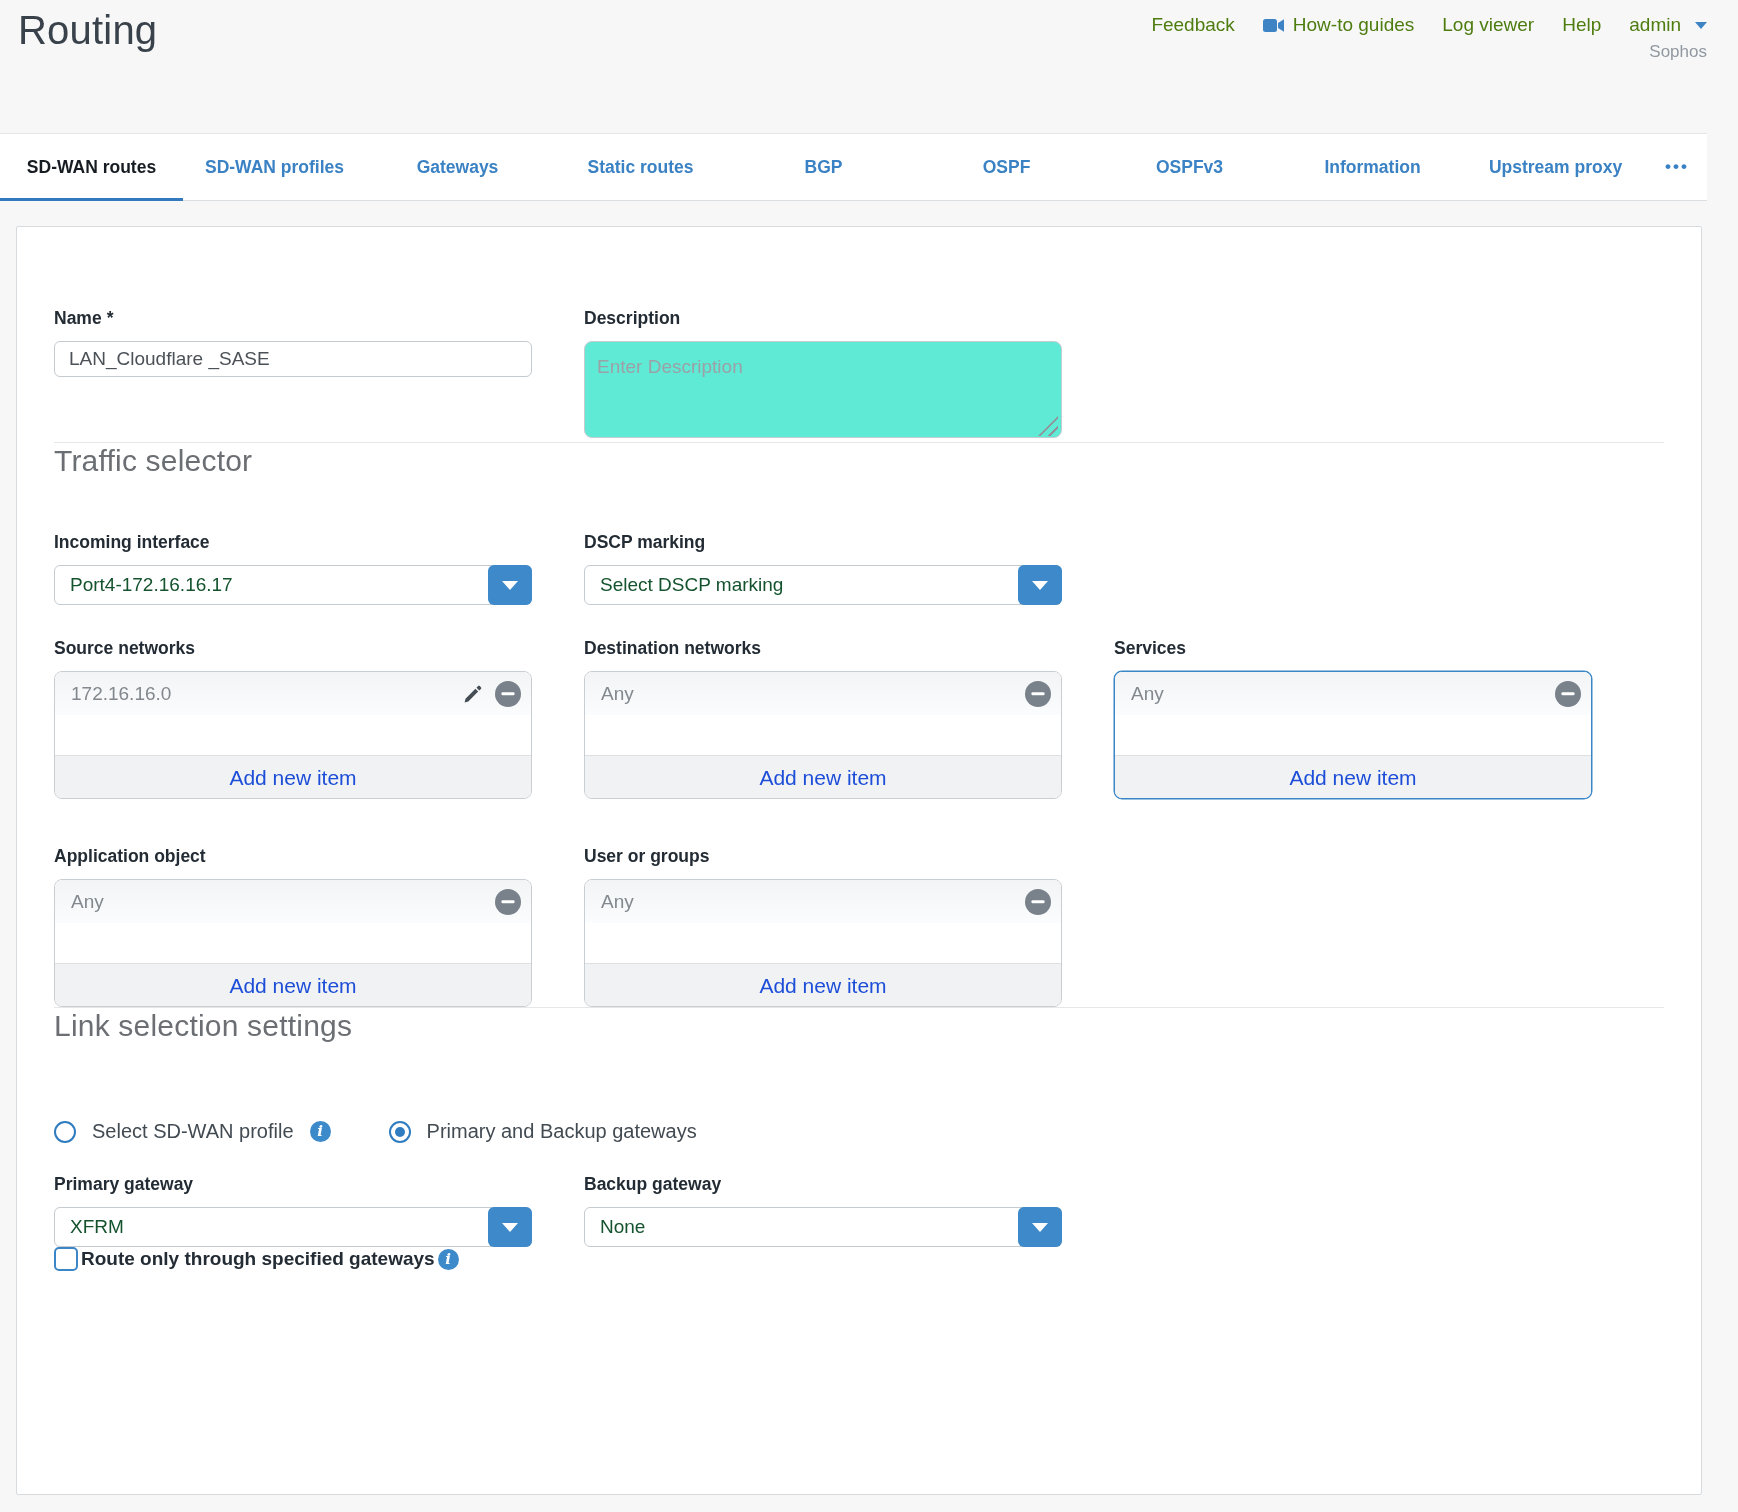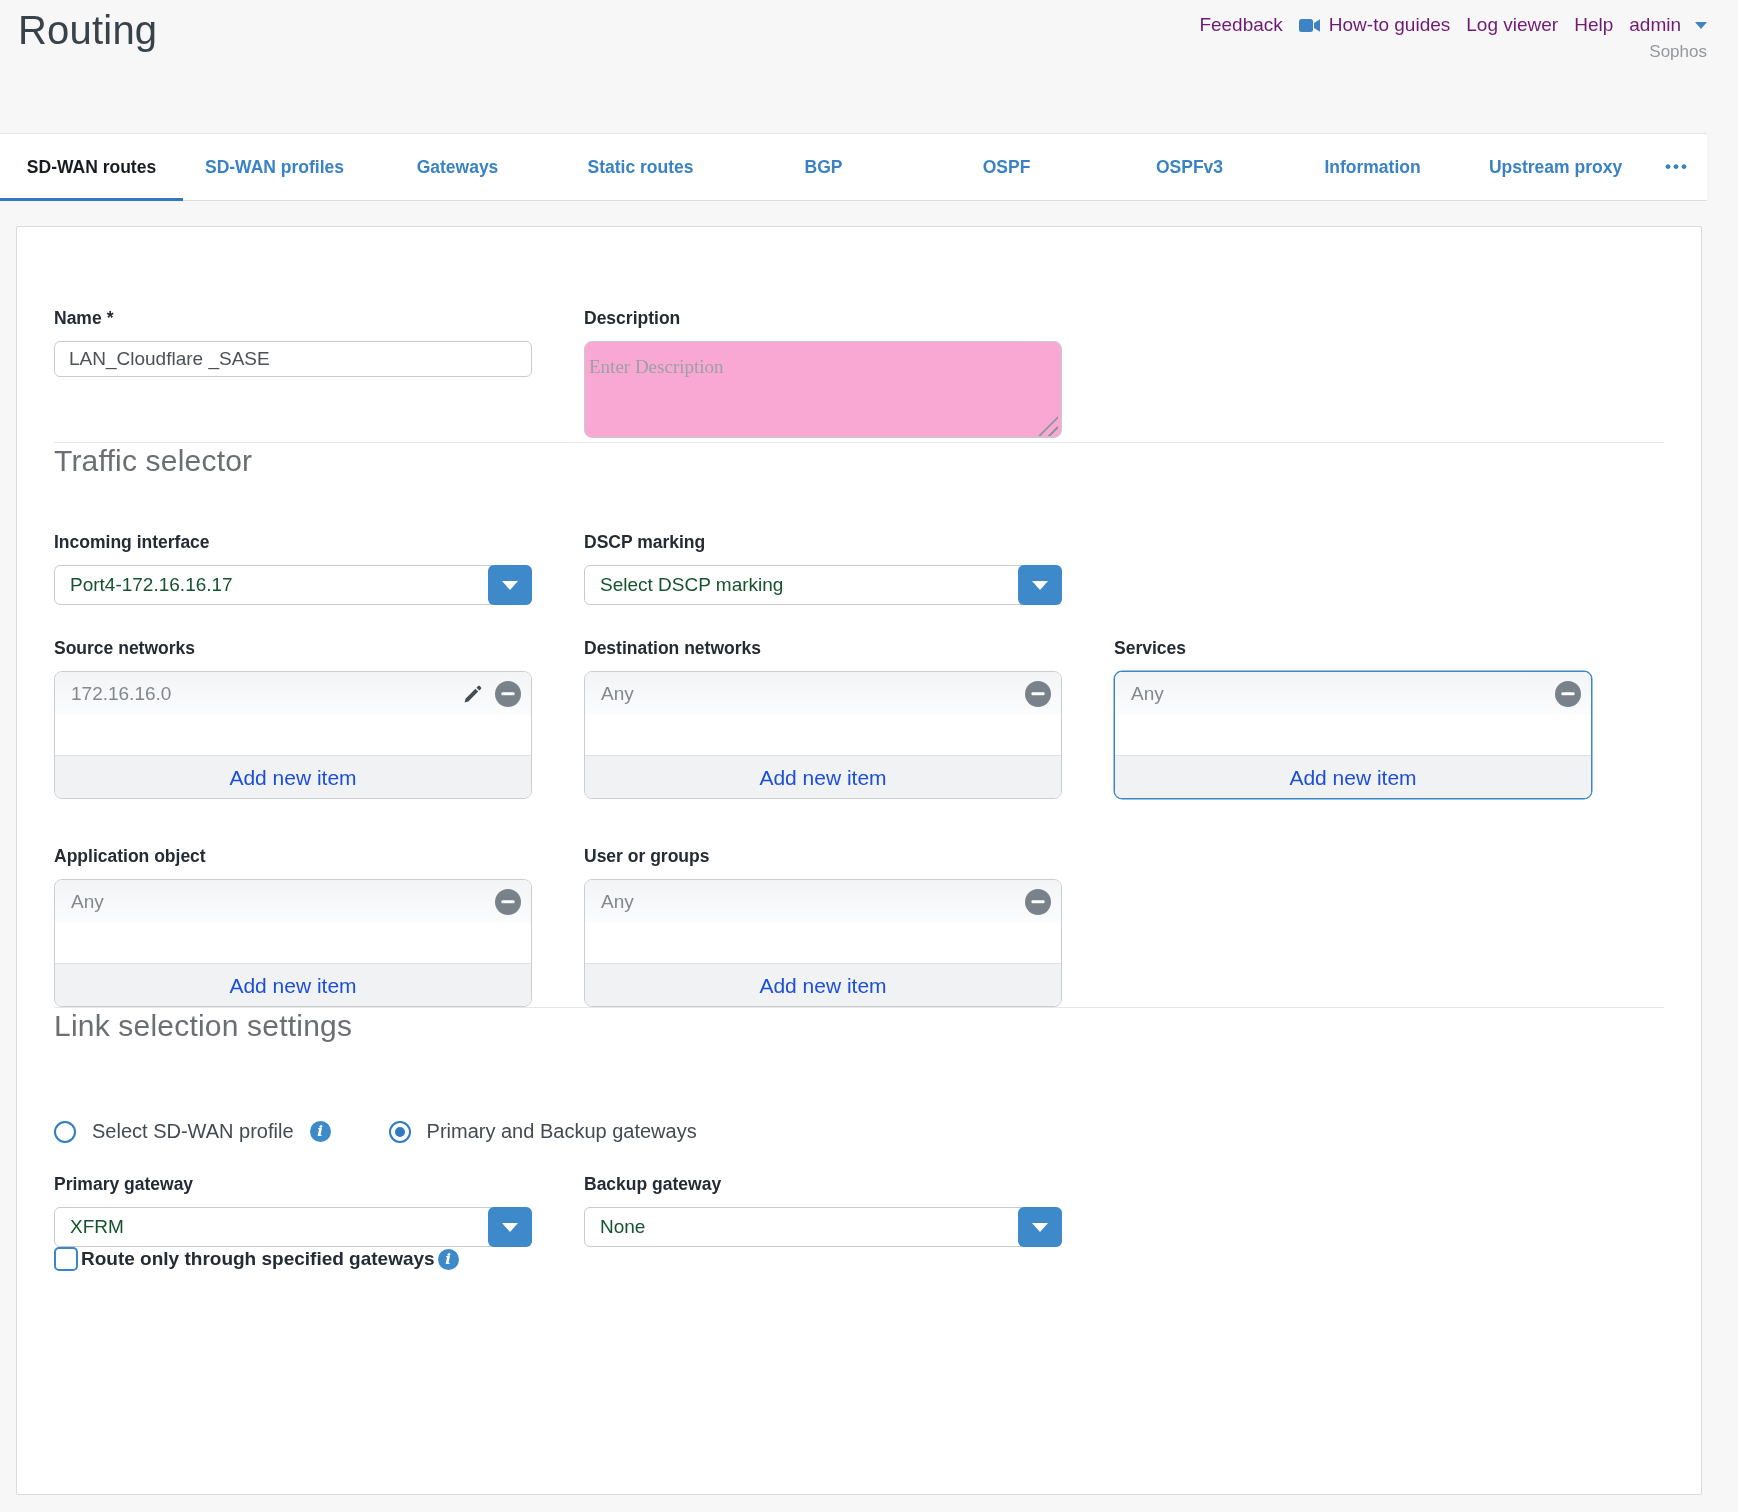--- a/index.html
+++ b/index.html
@@ -13,22 +13,22 @@
   }
 
   
   .header { position:relative; height:133px; }
   .page-title {
     position:absolute; left:18px; top:8px;
     font-size:40px; font-weight:400; color:#39424a; letter-spacing:.2px;
   }
   .topnav {
     position:absolute; top:14px; right:31px;
-    display:flex; align-items:center; gap:16px;
-    font-size:19px; color:#701a75;
+    display:flex; align-items:center; gap:28px;
+    font-size:19px; color:#4d7c0f;
   }
   .topnav .navlink { cursor:pointer; display:flex; align-items:center; gap:8px; white-space:nowrap; }
   .video-icon { display:inline-block; line-height:0; }
   .caret-down {
     display:inline-block; width:0; height:0; margin-left:6px;
     border-left:6px solid transparent; border-right:6px solid transparent;
     border-top:7px solid #3e84c5;
   }
   .brand {
     position:absolute; top:42px; right:31px;
@@ -83,22 +83,22 @@
   .text-input {
     width:100%; height:36px;
     border:1px solid #c6cbd0; border-radius:6px;
     padding:0 14px; font-size:19px; color:#4b5157;
     font-family:inherit; background:#fff; outline:none;
   }
   .textarea-wrap { position:relative; width:100%; }
   .textarea {
     width:100%; height:97px; resize:none;
     border:1px solid #c6cbd0; border-radius:8px;
-    padding:14px 4px; font-size:19px; color:#4b5157;
-    font-family:Liberation Serif, serif; background:#f9a8d4; outline:none;
+    padding:14px 12px; font-size:19px; color:#4b5157;
+    font-family:Liberation Sans, sans-serif; background:#5eead4; outline:none;
   }
   .textarea::placeholder { color:#9ba1a6; opacity:1; }
   .resize-handle {
     position:absolute; right:4px; bottom:6px; width:20px; height:20px;
     background:repeating-linear-gradient(135deg,#8f959b 0 2px,transparent 2px 7px);
     clip-path:polygon(100% 0,100% 100%,0 100%);
     pointer-events:none;
   }
   hr.divider {
     border:none; border-top:1px solid #e5e7e9; margin:0;

